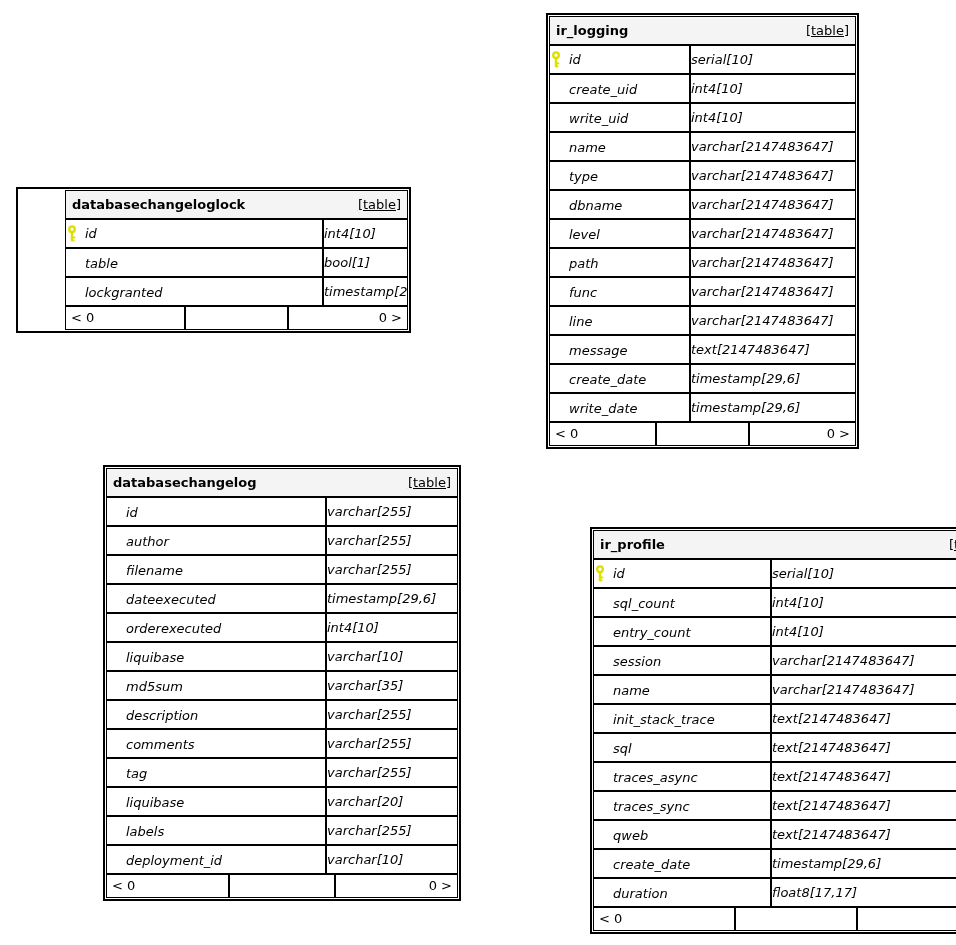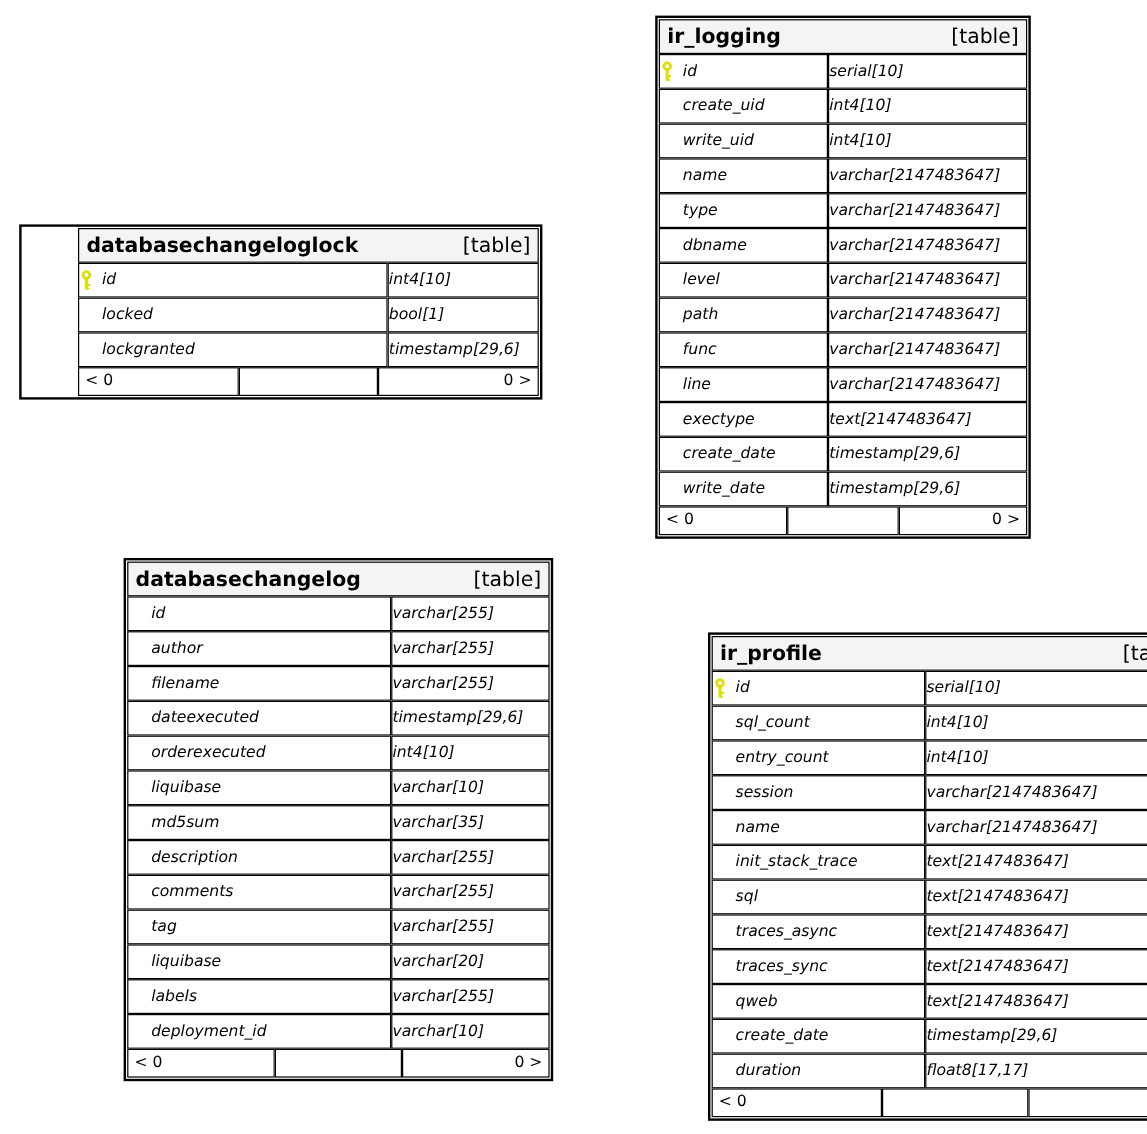--- a/index.html
+++ b/index.html
@@ -5,36 +5,36 @@
   html,body{margin:0;padding:0;}
   body{
     width:956px;height:945px;background:#ffffff;position:relative;
     font-family:"DejaVu Sans","Liberation Sans",sans-serif;color:#000;
   }
   .table-box{
     position:absolute;background:#ffffff;border:2px solid #000;
     padding:1px;box-sizing:border-box;
   }
   
-  .pos-0{left:16px;top:187px;width:436px;padding-left:47px;}
+  .pos-0{left:16px;top:187px;width:395px;padding-left:47px;}
   .pos-1{left:546px;top:13px;width:313px;}
   .pos-2{left:103px;top:465px;width:358px;}
   .pos-3{left:590px;top:527px;width:412px;}
   .pos-0 .c1{width:258px;}
   .pos-1 .c1{width:141px;}
   .pos-2 .c1{width:220px;}
   .pos-3 .c1{width:178px;}
 
   .hdr{
     display:flex;justify-content:space-between;align-items:center;
     border:1px solid #000;background:#f4f4f4;height:29px;box-sizing:border-box;
-    padding:0 6px;font-size:17px;
+    padding:0 6px;font-size:13px;
   }
   .tname{font-weight:bold;}
-  .badge{font-weight:normal;}
+  .badge{font-weight:normal;text-decoration:underline;}
 
   table.cols{border-collapse:separate;border-spacing:0;width:100%;table-layout:fixed;font-style:italic;}
   table.cols td{
     border:1px solid #000;height:29px;box-sizing:border-box;background:#fff;
     font-size:13px;padding:0;vertical-align:middle;overflow:hidden;white-space:nowrap;
   }
   td.cn{padding-left:5px;}
   td.ct{padding-left:3px;}
   .keyspot{display:inline-block;width:19px;vertical-align:middle;text-align:left;}
   .keyspot svg{display:inline-block;vertical-align:middle;}
@@ -66,21 +66,21 @@
         <tr>
           <td class="cn"><span class="keyspot"><svg width="12" height="17" viewBox="0 0 12 17" xmlns="http://www.w3.org/2000/svg">
                 <circle cx="6" cy="4.2" r="2.8" fill="none" stroke="#dede00" stroke-width="2.3"></circle>
                 <line x1="6" y1="7" x2="6" y2="16.2" stroke="#dede00" stroke-width="2.5"></line>
                 <line x1="6" y1="12.4" x2="9.3" y2="12.4" stroke="#dede00" stroke-width="1.8"></line>
                 <line x1="6" y1="15.4" x2="8.5" y2="15.4" stroke="#dede00" stroke-width="1.8"></line>
               </svg></span><span class="colname">id</span></td>
           <td class="ct">int4[10]</td>
         </tr>
         <tr>
-          <td class="cn"><span class="keyspot"></span><span class="colname">locked</span></td>
+          <td class="cn"><span class="keyspot"></span><span class="colname">table</span></td>
           <td class="ct">bool[1]</td>
         </tr>
         <tr>
           <td class="cn"><span class="keyspot"></span><span class="colname">lockgranted</span></td>
           <td class="ct">timestamp[29,6]</td>
         </tr>
       </tbody>
   </table>
   <div class="ftr">
     <span class="f-l">&lt; 0</span>
@@ -139,21 +139,21 @@
         </tr>
         <tr>
           <td class="cn"><span class="keyspot"></span><span class="colname">func</span></td>
           <td class="ct">varchar[2147483647]</td>
         </tr>
         <tr>
           <td class="cn"><span class="keyspot"></span><span class="colname">line</span></td>
           <td class="ct">varchar[2147483647]</td>
         </tr>
         <tr>
-          <td class="cn"><span class="keyspot"></span><span class="colname">exectype</span></td>
+          <td class="cn"><span class="keyspot"></span><span class="colname">message</span></td>
           <td class="ct">text[2147483647]</td>
         </tr>
         <tr>
           <td class="cn"><span class="keyspot"></span><span class="colname">create_date</span></td>
           <td class="ct">timestamp[29,6]</td>
         </tr>
         <tr>
           <td class="cn"><span class="keyspot"></span><span class="colname">write_date</span></td>
           <td class="ct">timestamp[29,6]</td>
         </tr>

